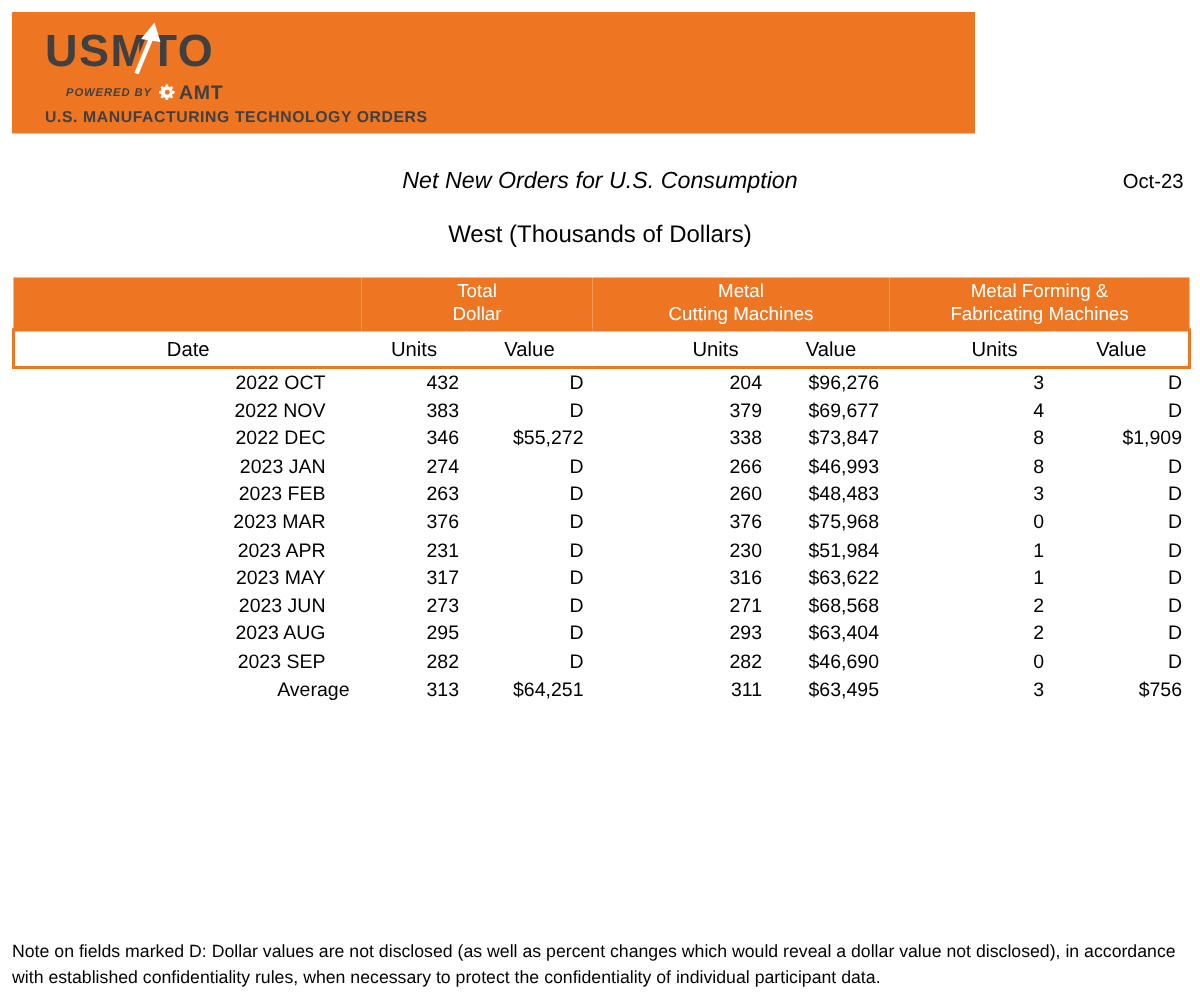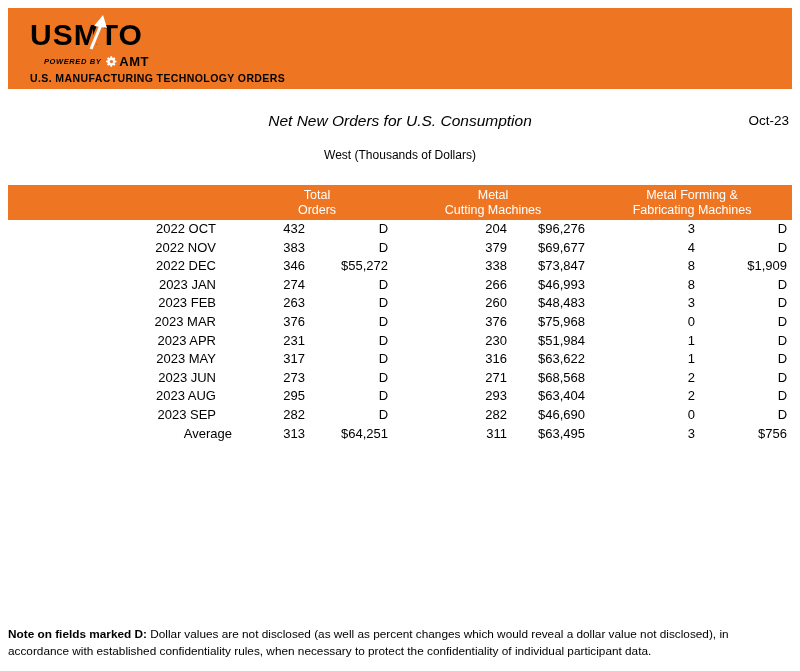--- a/index.html
+++ b/index.html
@@ -2,37 +2,37 @@
 <html><head>
 <meta charset="utf-8">
 <style>
   :root { --orange: #EE7623; }
   * { margin: 0; padding: 0; box-sizing: border-box; }
   html, body { width: 800px; height: 671px; background: #fff; overflow: hidden; }
   body { font-family: "Liberation Sans", sans-serif; color: #000; position: relative; }
 
   
   .banner {
-    position: absolute; left: 8px; top: 8px; width: 784px; height: 81px;
-    background: var(--orange); color: #000000;
+    position: absolute; left: 8px; top: 8px; width: 642px; height: 81px;
+    background: var(--orange); color: #404040;
   }
   .logo-wrap { position: absolute; left: 22px; top: 11px; }
   .logo-text { font-size: 30px; font-weight: 700; letter-spacing: 1px; line-height: 32px; }
   .logo-arrow { position: absolute; left: 40px; top: -6px; pointer-events: none; }
   .powered-row { position: absolute; left: 36px; top: 46px; display: flex; align-items: center; gap: 4px; justify-content: center; }
   .powered-label { font-size: 7.5px; font-weight: 700; font-style: italic; letter-spacing: .6px; }
   .amt-mark { display: flex; align-items: center; gap: 1px; }
   .amt-label { font-size: 13px; font-weight: 700; letter-spacing: .5px; }
   .tagline { position: absolute; left: 22px; top: 64px; font-size: 10.5px; font-weight: 700; letter-spacing: .4px; }
 
   
   .title-row { position: absolute; left: 8px; top: 112px; width: 784px; height: 20px; }
   .report-title { text-align: center; font-size: 15.5px; font-style: italic; }
   .report-date { position: absolute; right: 3px; top: 1px; font-size: 13.5px; }
-  .report-subtitle { position: absolute; left: 8px; top: 148px; width: 784px; text-align: center; font-size: 12px; }
+  .report-subtitle { position: absolute; left: 8px; top: 148px; width: 784px; text-align: center; font-size: 16px; }
 
   
   table.orders {
     position: absolute; left: 8px; top: 185px; width: 784px;
     border-collapse: collapse; table-layout: fixed; font-size: 13px;
   }
   tr.grouphead th {
     background: var(--orange); color: #fff; font-size: 12.5px; font-weight: 400;
     height: 35px; line-height: 15px; text-align: center; vertical-align: middle;
   }
@@ -53,21 +53,21 @@
   td.c5 { padding-right: 7px; }
   td.c6 { padding-right: 7px; }
   td.c7 { padding-right: 5px; }
   tr.row-average td.c1 { padding-right: 8px; }
 
   
   .footnote {
     position: absolute; left: 8px; top: 626px; width: 784px;
     font-size: 11.8px; line-height: 17px;
   }
-  .footnote b { font-weight: 700; }
+  .footnote b { font-weight: 400; }
 </style>
 </head>
 <body>
 
 <div class="banner">
   <div class="logo-wrap">
     <div class="logo-text">USMTO</div>
     <svg class="logo-arrow" width="46" height="44" viewBox="0 0 46 44">
       <line x1="20" y1="38" x2="32" y2="10" stroke="#EE7623" stroke-width="7"></line>
       <line x1="21" y1="36" x2="31" y2="12" stroke="#ffffff" stroke-width="3"></line>
@@ -101,31 +101,40 @@
     <col style="width:120px">
       <col style="width:78px">
       <col style="width:110px">
       <col style="width:90px">
   </colgroup>
   <thead>
     <tr class="grouphead">
       <th></th>
       <th colspan="2">
         <div>Total</div>
-        <div>Orders</div>
+        <div>Dollar</div>
       </th>
       <th colspan="2">
         <div>Metal</div>
         <div>Cutting Machines</div>
       </th>
       <th colspan="2">
         <div>Metal Forming &amp;</div>
         <div>Fabricating Machines</div>
       </th>
     </tr>
+    <tr class="colhead">
+      <th class="h1">Date</th>
+      <th class="h2">Units</th>
+      <th class="h3">Value</th>
+      <th class="h4">Units</th>
+      <th class="h5">Value</th>
+      <th class="h6">Units</th>
+      <th class="h7">Value</th>
+    </tr>
   </thead>
   <tbody id="table-body">
       <tr>
         <td class="c1">2022 OCT</td>
         <td class="c2">432</td>
         <td class="c3">D</td>
         <td class="c4">204</td>
         <td class="c5">$96,276</td>
         <td class="c6">3</td>
         <td class="c7">D</td>

